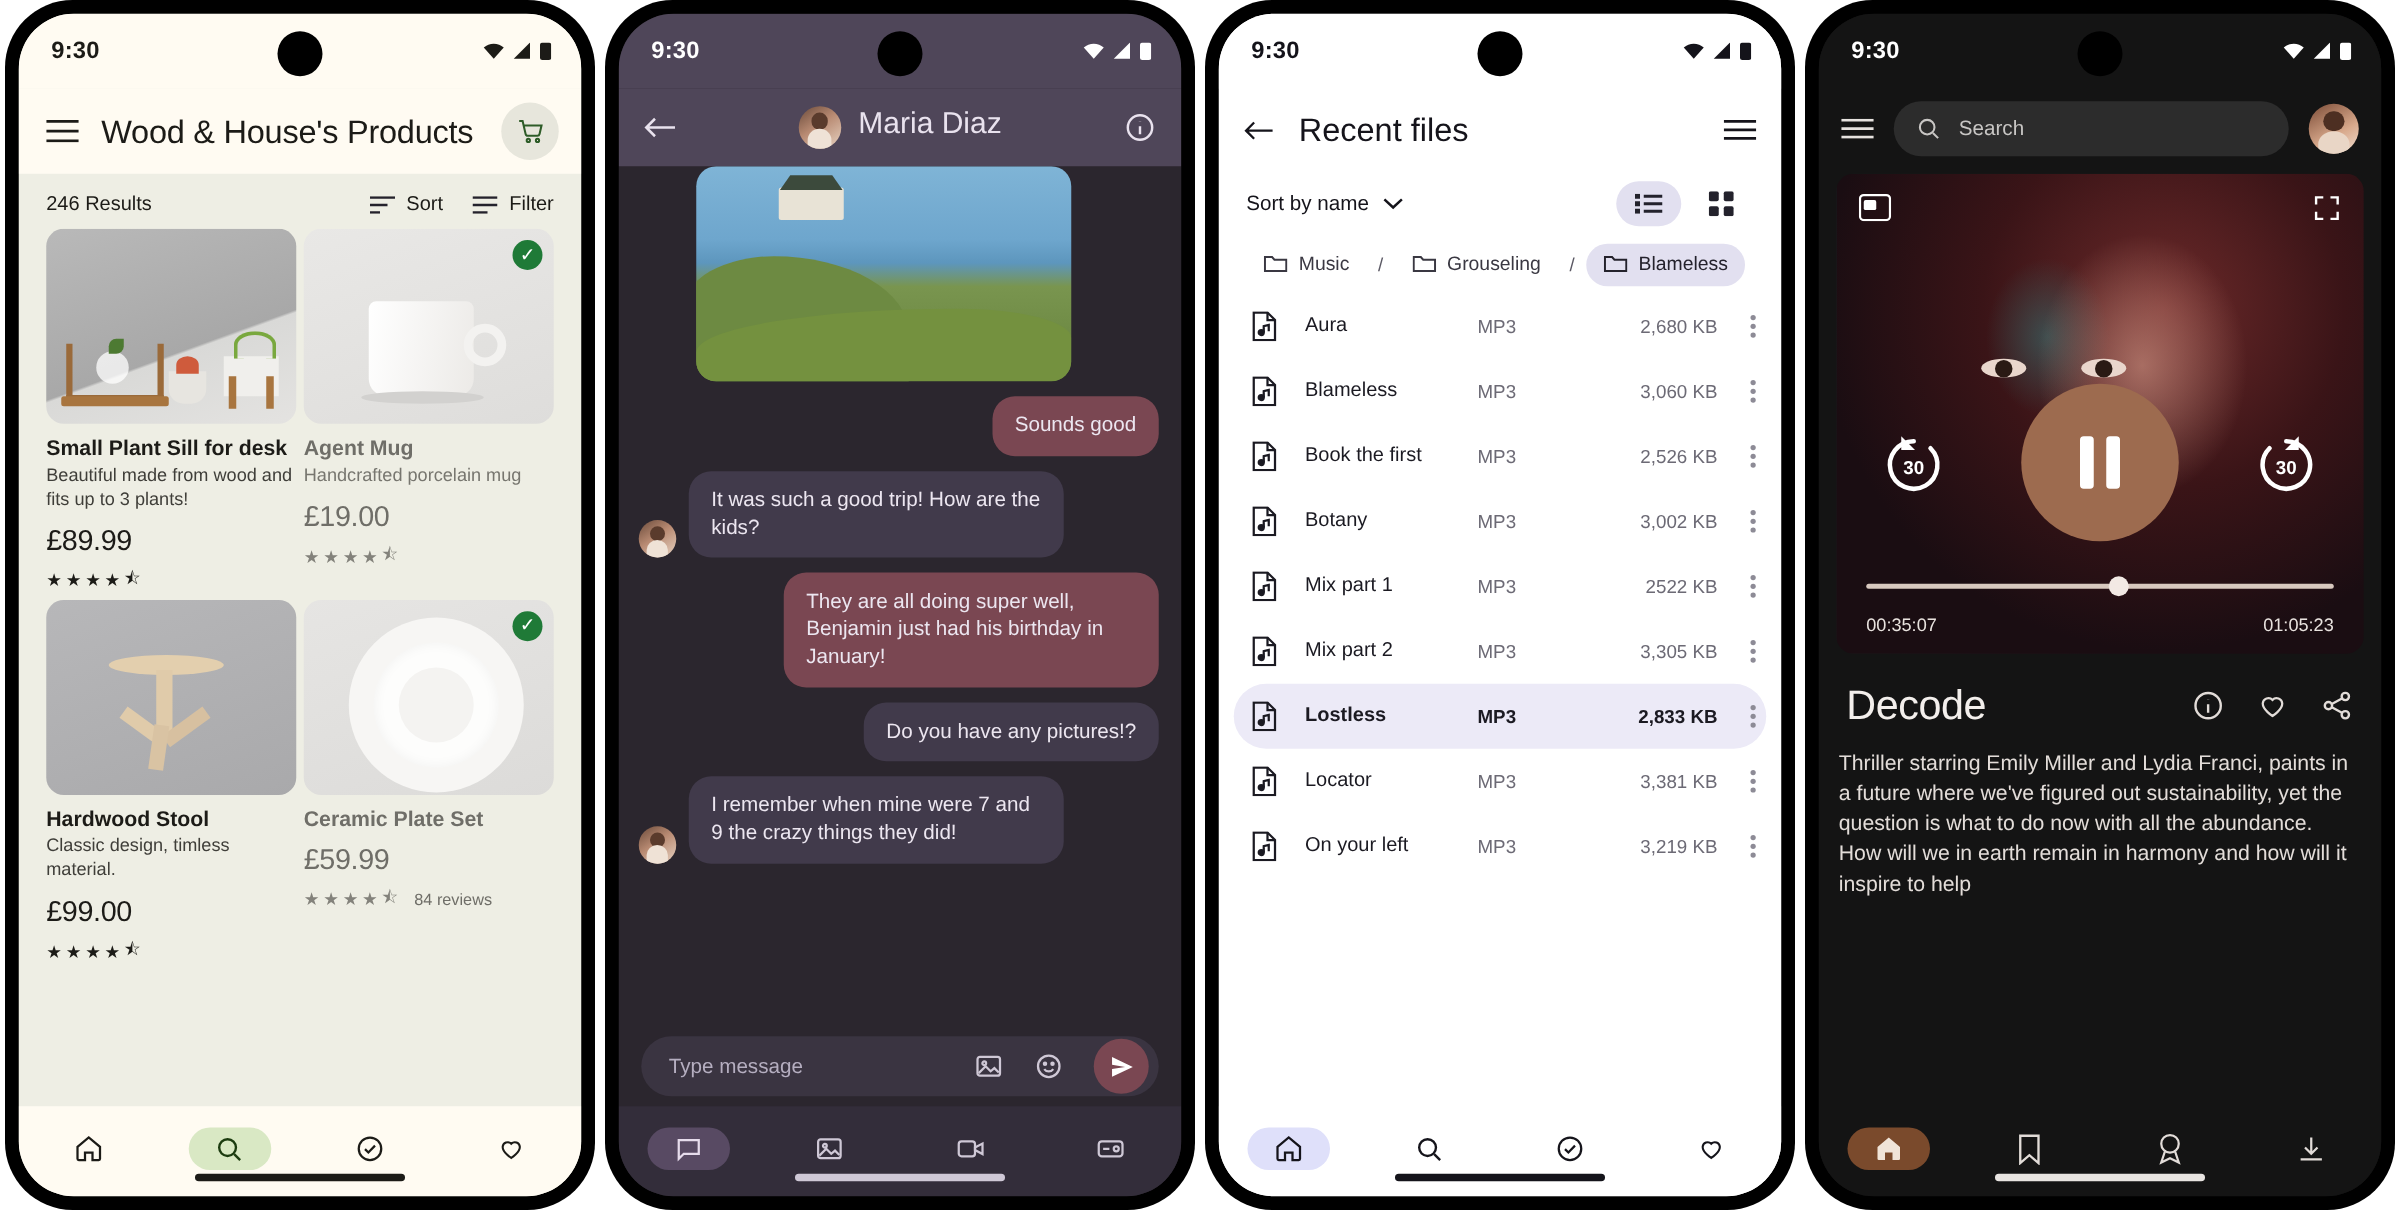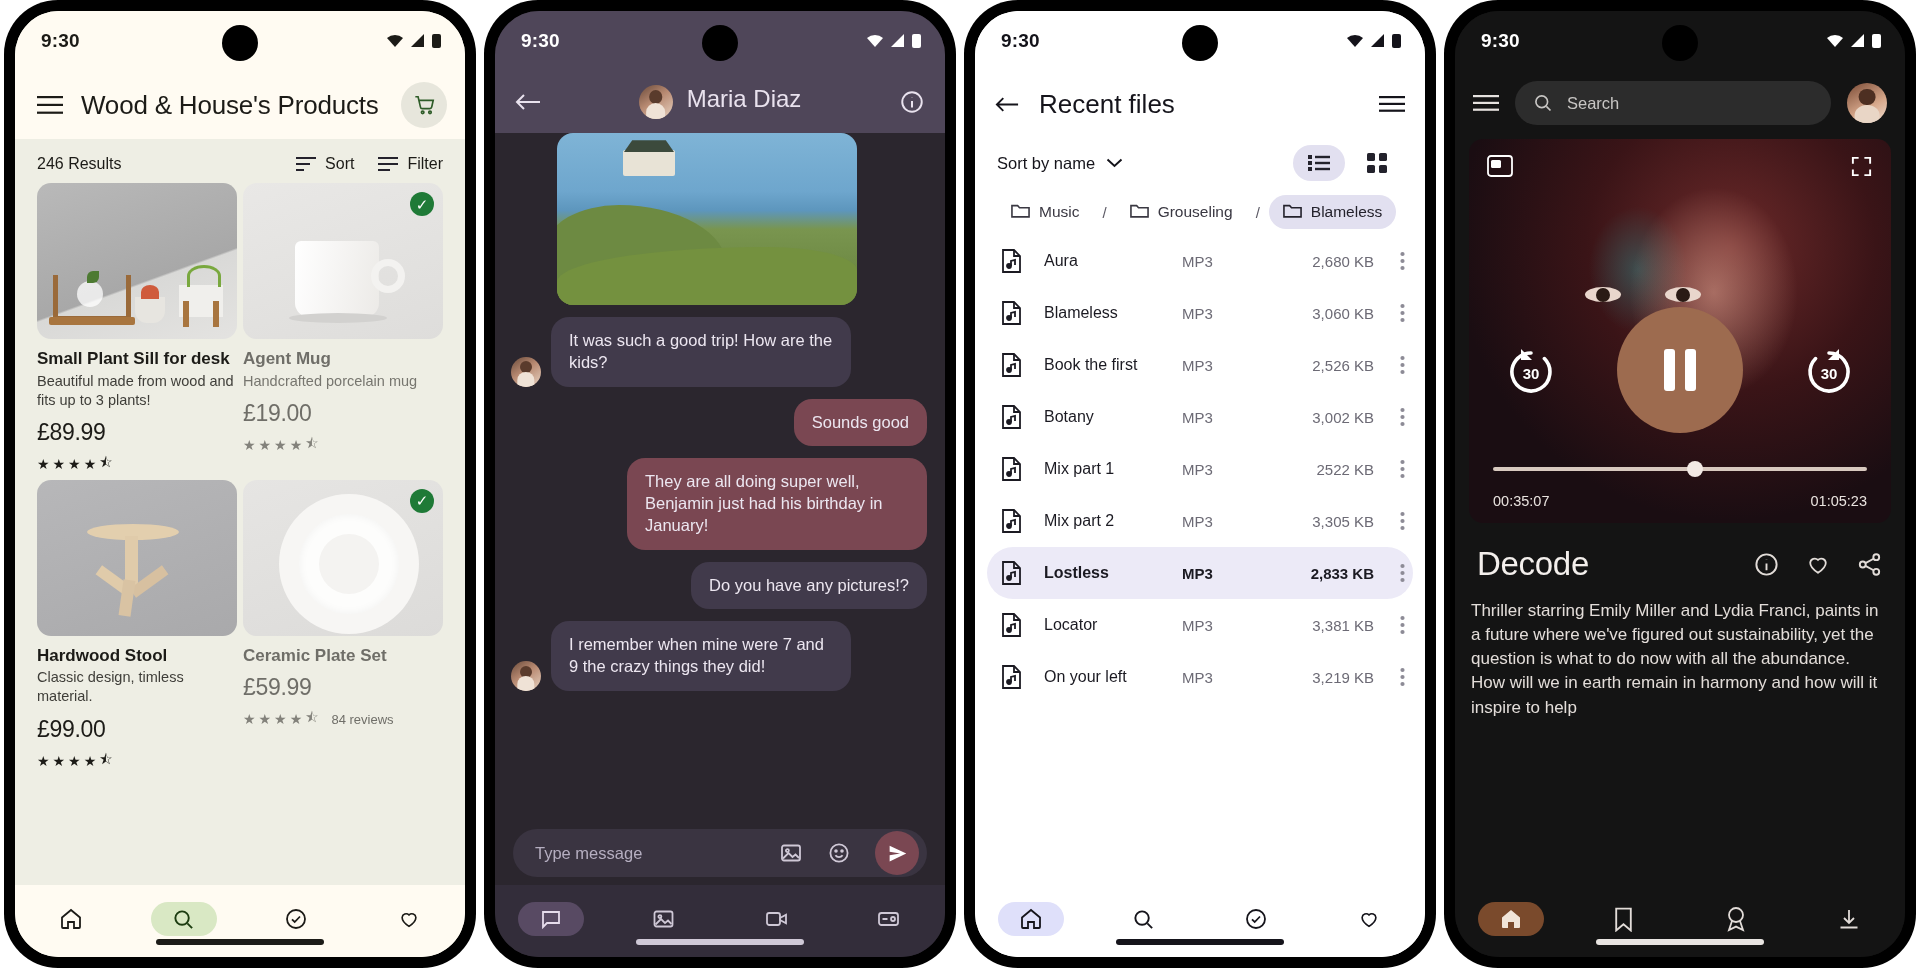--- a/index.html
+++ b/index.html
@@ -558,26 +558,26 @@
             <path d="M12 11v6M12 7.4v.2"></path>
           </svg>
       </div>
 
       <div class="msgs">
         <div class="photo">
           <div class="cliff"></div>
             <div class="grass"></div>
             <div class="house"></div>
         </div>
+        <div class="row right">
+          <div class="bubble b-out">Sounds good</div>
+        </div>
         <div class="row left">
           <div class="avatar" style="width:30px;height:30px;"></div>
           <div class="bubble b-in">It was such a good trip! How are the kids?</div>
-        </div>
-        <div class="row right">
-          <div class="bubble b-out">Sounds good</div>
         </div>
         <div class="row right">
           <div class="bubble b-out">They are all doing super well, Benjamin just had his birthday in January!</div>
         </div>
         <div class="row right">
           <div class="bubble b-in">Do you have any pictures!?</div>
         </div>
         <div class="row left">
           <div class="avatar" style="width:30px;height:30px;"></div>
           <div class="bubble b-in">I remember when mine were 7 and 9 the crazy things they did!</div>

